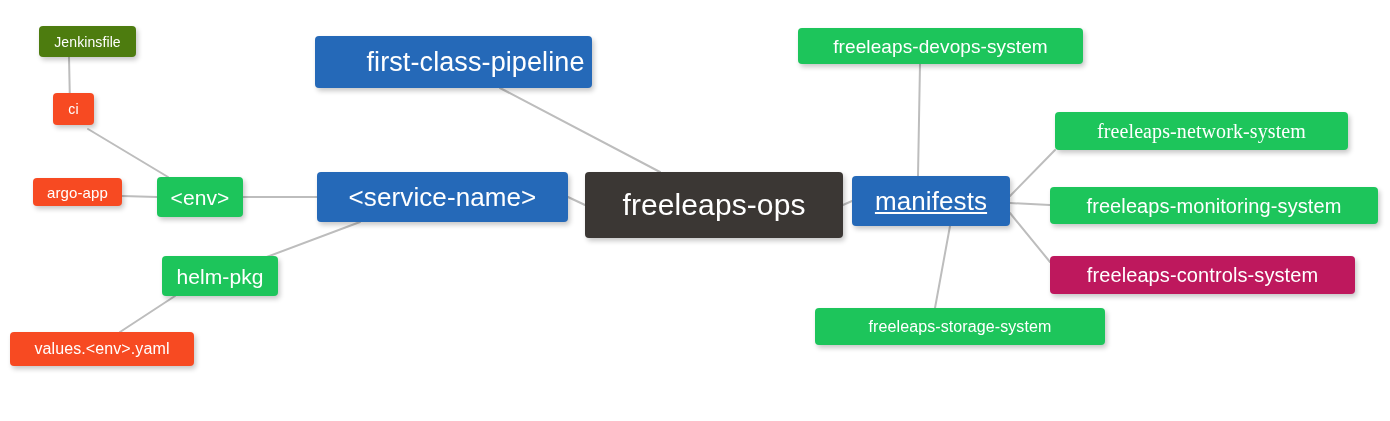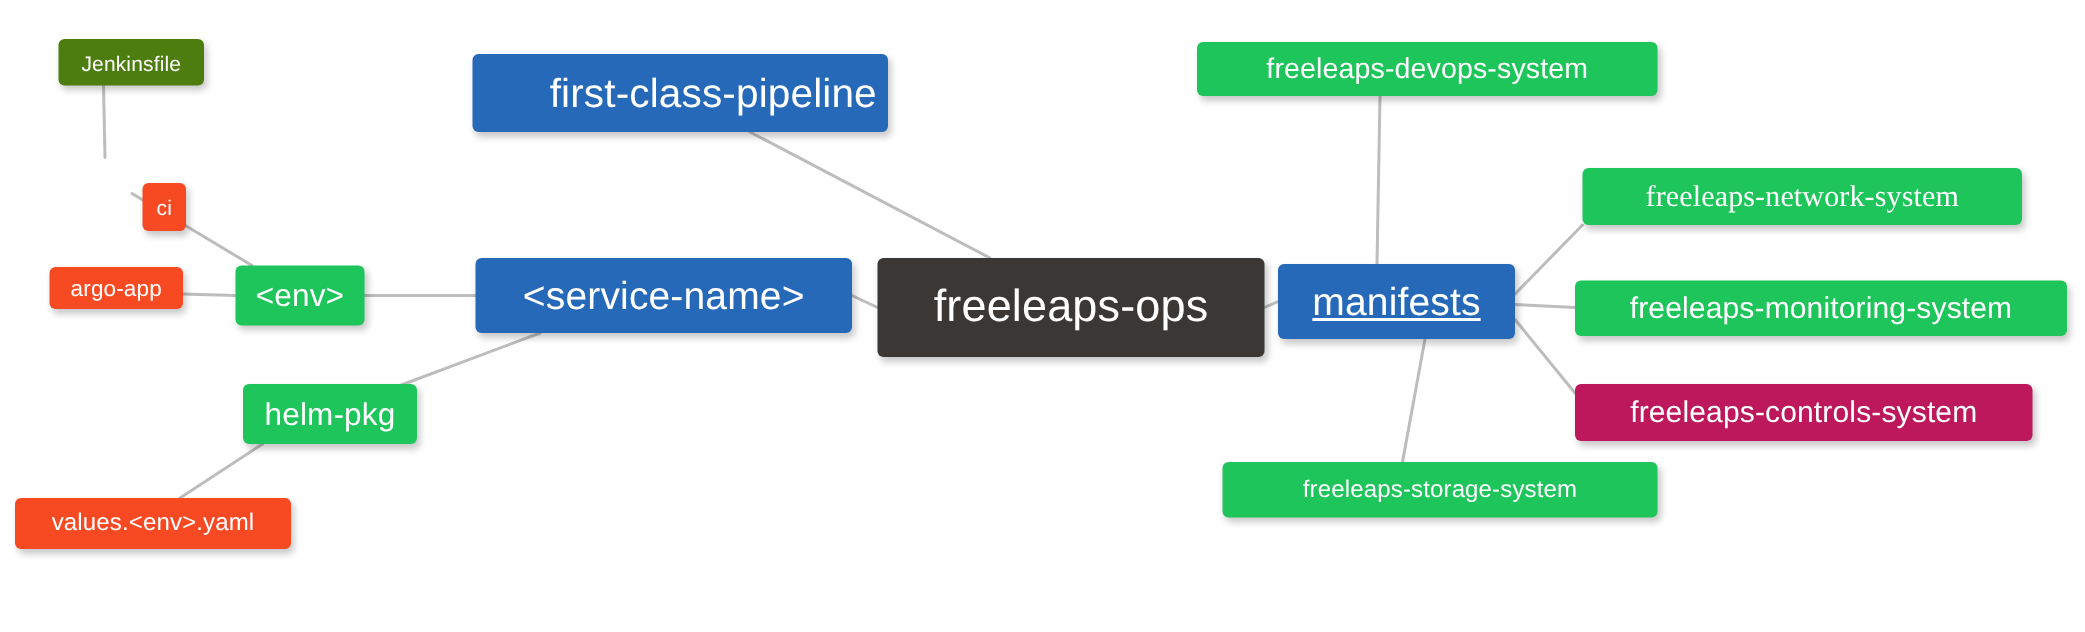--- a/index.html
+++ b/index.html
@@ -75,30 +75,30 @@
       </div>
       <div class="node" style="left: 157px; top: 177px; width: 86px; height: 40px; background: rgb(29, 197, 91); font-size: 21px;">
         <span class="node-label">&lt;env&gt;</span>
       </div>
       <div class="node" style="left: 148px; top: 256px; width: 116px; height: 40px; background: rgb(29, 197, 91); font-size: 21px; margin-left: 14px;">
         <span class="node-label">helm-pkg</span>
       </div>
       <div class="node" style="left: 20px; top: 26px; width: 97px; height: 31px; background: #4d7c0f; font-size: 14px; margin-left: 19px;">
         <span class="node-label">Jenkinsfile</span>
       </div>
-      <div class="node" style="left: 53px; top: 122px; width: 29px; height: 32px; background: rgb(247, 74, 34); font-size: 14px; margin-left: 42px;">
+      <div class="node" style="left: 53px; top: 93px; width: 41px; height: 32px; background: rgb(247, 74, 34); font-size: 14px;">
         <span class="node-label">ci</span>
       </div>
       <div class="node" style="left: 33px; top: 178px; width: 89px; height: 28px; background: rgb(247, 74, 34); font-size: 15px;">
         <span class="node-label">argo-app</span>
       </div>
       <div class="node" style="left: 10px; top: 332px; width: 184px; height: 34px; background: rgb(247, 74, 34); font-size: 16px;">
         <span class="node-label">values.&lt;env&gt;.yaml</span>
       </div>
-      <div class="node" style="left: 798px; top: 28px; width: 307px; height: 36px; background: rgb(29, 197, 91); font-size: 19px;">
+      <div class="node" style="left: 798px; top: 28px; width: 285px; height: 36px; background: rgb(29, 197, 91); font-size: 19px;">
         <span class="node-label">freeleaps-devops-system</span>
       </div>
       <div class="node" style="left: 1055px; top: 112px; width: 293px; height: 38px; background: rgb(29, 197, 91); font-size: 20px; font-family: Liberation Serif, serif;">
         <span class="node-label">freeleaps-network-system</span>
       </div>
       <div class="node" style="left: 1050px; top: 187px; width: 328px; height: 37px; background: rgb(29, 197, 91); font-size: 20px;">
         <span class="node-label">freeleaps-monitoring-system</span>
       </div>
       <div class="node" style="left: 1050px; top: 256px; width: 305px; height: 38px; background: #be185d; font-size: 20px;">
         <span class="node-label">freeleaps-controls-system</span>

